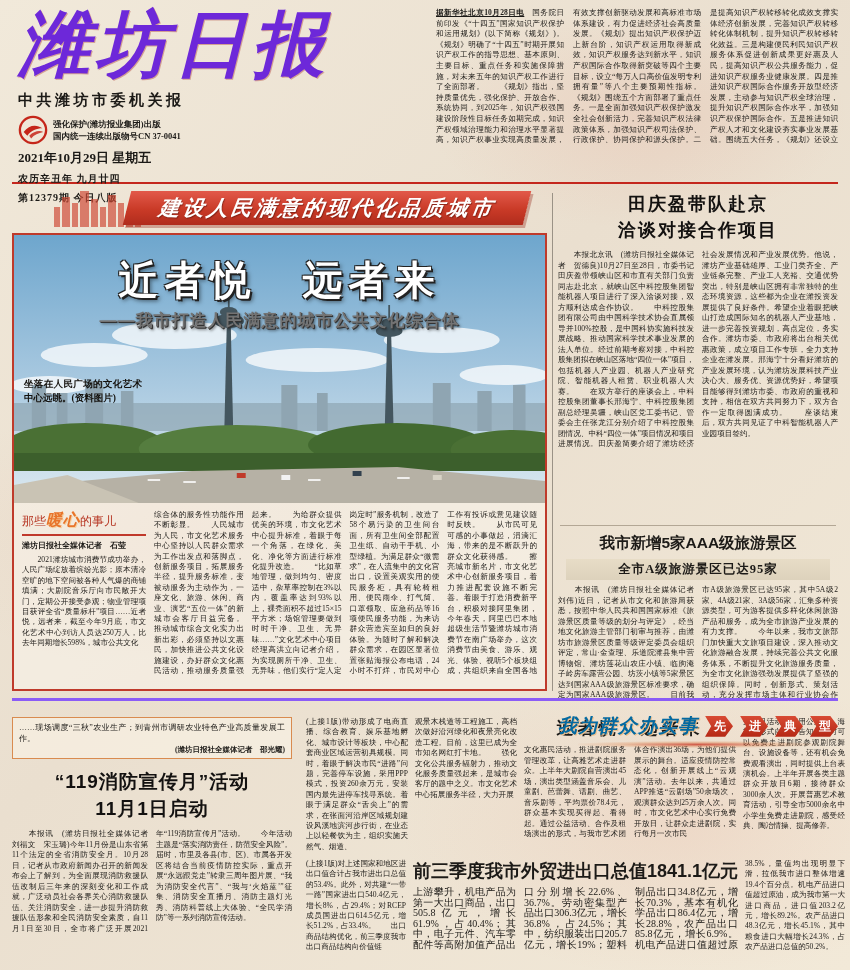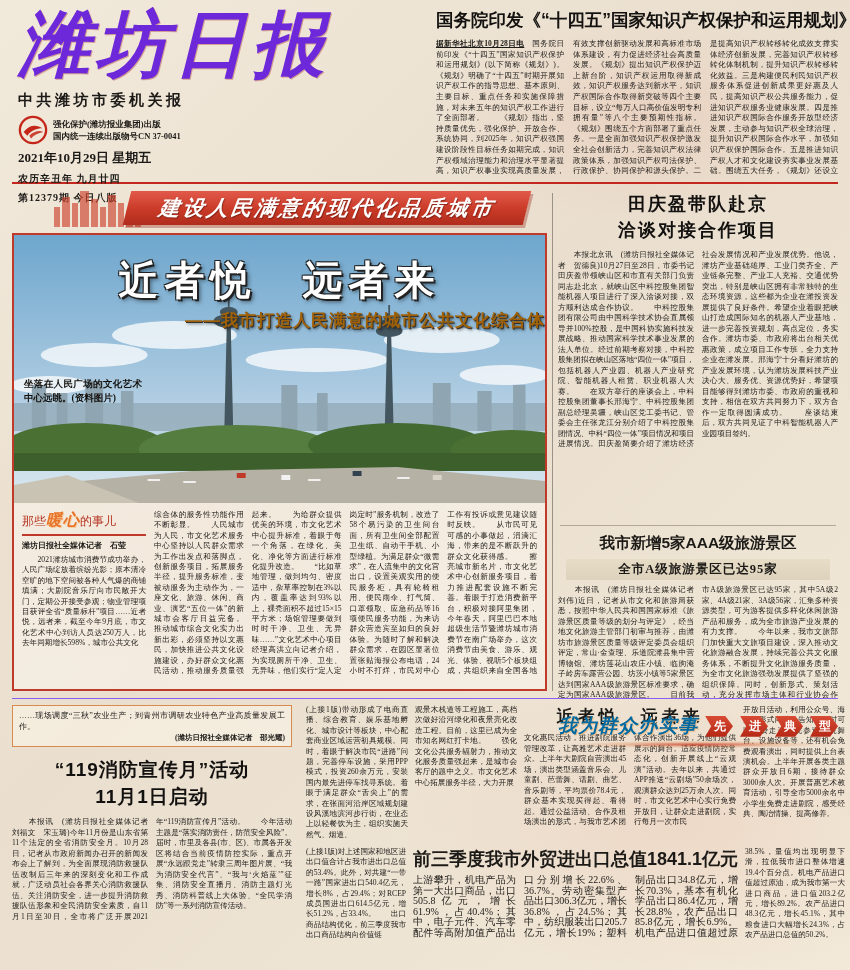--- a/index.html
+++ b/index.html
@@ -63,23 +63,23 @@
 
   .feature { border:2.5px solid #bf3a2b; background:rgba(252,248,240,0.5); height:458px; }
   .photo { position:relative; height:268px; overflow:hidden; }
   .photo svg.scene { position:absolute; inset:0; width:100%; height:100%; }
   .feat-title {
     position:absolute; top:18px; left:0; right:0; text-align:center;
     font-family:"Liberation Sans",sans-serif; font-weight:bold; font-size:40px; letter-spacing:6px;
     color:#fff; text-shadow:2px 2px 0 #222,-1px -1px 0 #222,1px -1px 0 #222,-1px 1px 0 #222,3px 3px 4px rgba(0,0,0,0.5);
   }
   .feat-sub {
-    position:absolute; top:74px; left:0; right:0; text-align:right;
+    position:absolute; top:74px; left:0; right:0; text-align:center;
     font-family:"Liberation Sans",sans-serif; font-weight:bold; font-size:17px; letter-spacing:1px;
-    color:#a16207; text-shadow:1px 1px 0 #333,2px 2px 3px rgba(0,0,0,0.55);
+    color:#737373; text-shadow:1px 1px 0 #333,2px 2px 3px rgba(0,0,0,0.55);
   }
   .feat-caption {
     position:absolute; left:10px; top:142px; width:118px;
     font-size:9.5px; line-height:14px; font-weight:bold; color:#14110d; text-align:justify;
   }
   .feat-text { display:flex; gap:8px; padding:7px 8px 4px 8px; height:186px; overflow:hidden; }
   .feat-c1 { width:124px; flex:0 0 124px; }
   .tagline { border-bottom:2px solid #c0392b; padding-bottom:3px; margin-bottom:4px; white-space:nowrap; }
   .tag-dark { color:#b5321f; font-weight:normal; font-size:12px; }
   .tag-warm { color:#e8742a; font-weight:bold; font-size:16px; font-style:italic; letter-spacing:1px; text-shadow:1px 1px 0 #f5cfa0; }
@@ -103,21 +103,21 @@
     font-size:19px; letter-spacing:1px; color:#0369a1; text-shadow:1px 1px 0 #efc08c; vertical-align:middle;
   }
   .badge {
     display:inline-block; vertical-align:middle; margin-left:3px; background:linear-gradient(180deg,#d84a33,#b52815);
     color:#fff; font-family:"Liberation Sans",sans-serif; font-weight:bold; font-size:12px;
     padding:2px 7px 2px 9px; clip-path:polygon(0 0,72% 0,100% 50%,72% 100%,0 100%,22% 50%);
   }
   .campaign-glow { height:7px; margin:2px 20px 0 20px; background:radial-gradient(ellipse at center,rgba(200,50,30,0.75) 0%,rgba(220,120,60,0.3) 45%,transparent 75%); }
 
   .bottom { display:flex; margin-top:7px; border-top:1px solid #b4a globalization894; height:252px; }
-  .bottom { border-top:1px solid #8b5cf6; padding-top:6px; }
+  .bottom { border-top:3px solid #8b5cf6; padding-top:16px; }
   .bot-left { width:280px; flex:0 0 280px; }
   .note-box { border:1.5px solid #d98b4f; padding:4px 6px 3px 6px; background:rgba(250,243,230,0.6); }
   .note-text { font-size:8px; line-height:11px; text-align:justify; }
   .note-by { font-size:7.5px; font-weight:bold; text-align:right; margin-top:1px; }
   .fire { margin-top:10px; }
   .fire h2 { font-size:19px; line-height:1.4; letter-spacing:1px; }
   .fire .cols2 { margin-top:7px; height:128px; }
 
   .bot-right { flex:1; padding-left:6px; display:flex; flex-direction:column; }
   .bot-vdiv { width:1px; background:#9a9286; margin:0 4px; }
@@ -159,21 +159,20 @@
         <div class="mast-divider"></div>
         <div class="date-block">
           <div class="date-main">2021年10月29日  星期五</div>
           <div class="date-sub">农历辛丑年  九月廿四</div>
           <div class="date-sub">第12379期  今日八版</div>
         </div>
       </div>
     </div>
 
     <div class="top-art">
-      <h1>国务院印发《“十四五”国家知识产权保护和运用规划》</h1>
       <div class="cols3"><span class="dateline">据新华社北京10月28日电</span><span>　国务院日前印发《“十四五”国家知识产权保护和运用规划》(以下简称《规划》)。《规划》明确了“十四五”时期开展知识产权工作的指导思想、基本原则、主要目标、重点任务和实施保障措施，对未来五年的知识产权工作进行了全面部署。　　《规划》指出，坚持质量优先，强化保护、开放合作、系统协同，到2025年，知识产权强国建设阶段性目标任务如期完成，知识产权领域治理能力和治理水平显著提高，知识产权事业实现高质量发展，有效支撑创新驱动发展和高标准市场体系建设，有力促进经济社会高质量发展。《规划》提出知识产权保护迈上新台阶，知识产权运用取得新成效，知识产权服务达到新水平，知识产权国际合作取得新突破等四个主要目标，设立“每万人口高价值发明专利拥有量”等八个主要预期性指标。　　《规划》围绕五个方面部署了重点任务。一是全面加强知识产权保护激发全社会创新活力，完善知识产权法律政策体系，加强知识产权司法保护、行政保护、协同保护和源头保护。二是提高知识产权转移转化成效支撑实体经济创新发展，完善知识产权转移转化体制机制，提升知识产权转移转化效益。三是构建便民利民知识产权服务体系促进创新成果更好惠及人民，提高知识产权公共服务能力，促进知识产权服务业健康发展。四是推进知识产权国际合作服务开放型经济发展，主动参与知识产权全球治理，提升知识产权国际合作水平，加强知识产权保护国际合作。五是推进知识产权人才和文化建设夯实事业发展基础。围绕五大任务，《规划》还设立了商业秘密保护工程等十五个专项工程。</span></div>
     </div>
   </div>
   <div class="red-rule"></div>
 
   <div class="main">
     <div class="main-left">
 
       <div class="banner-wrap">
         <svg class="banner-sky" viewBox="0 0 110 46">

